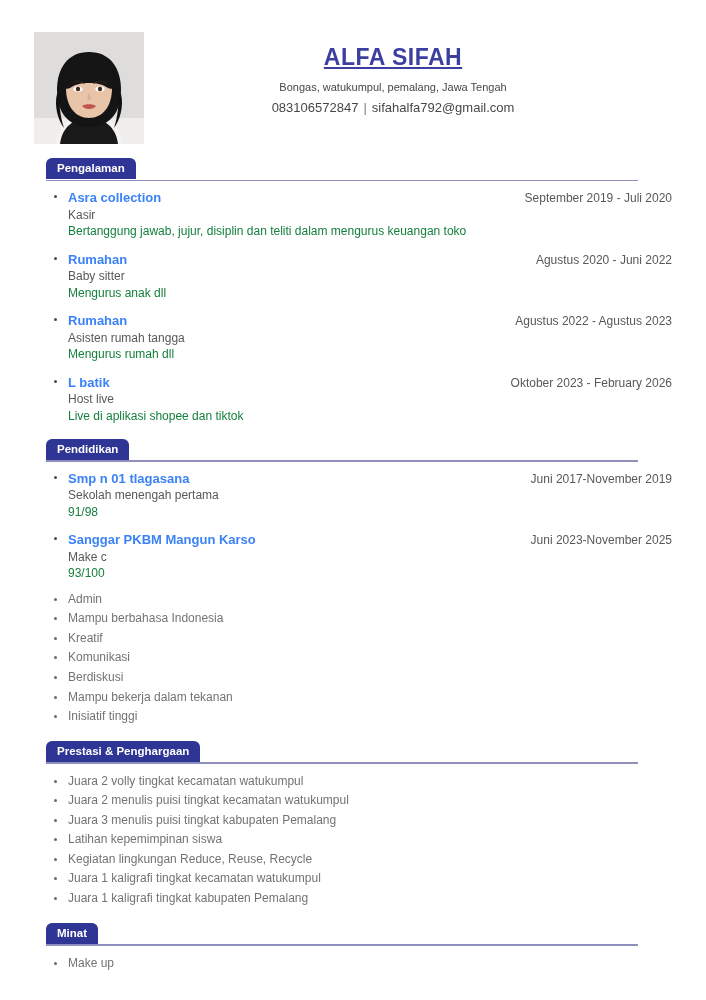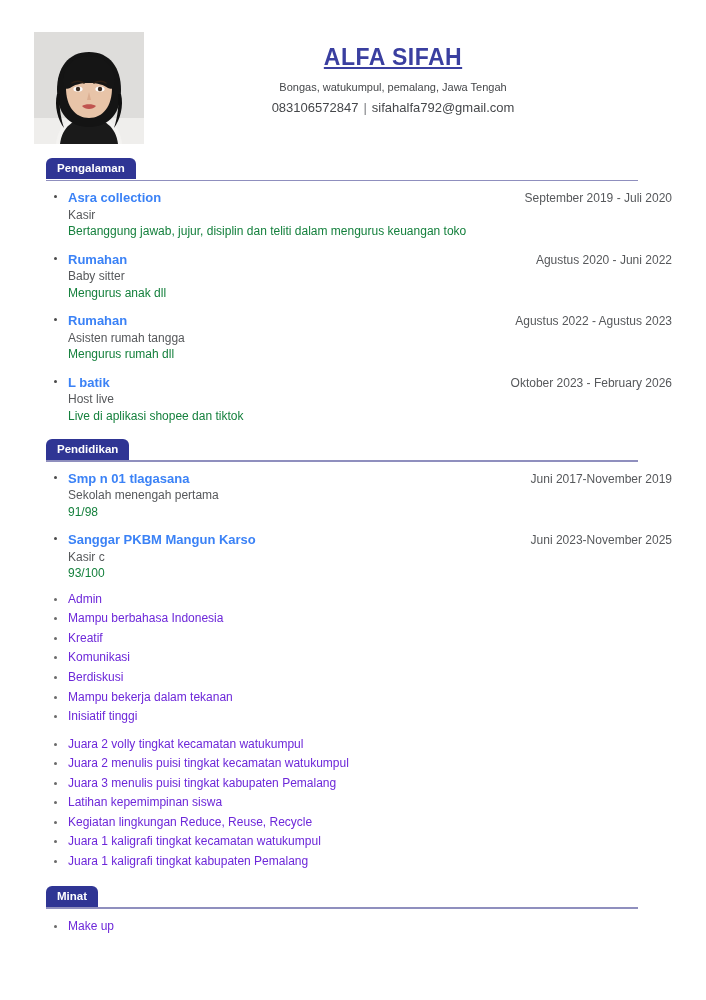--- a/index.html
+++ b/index.html
@@ -145,21 +145,21 @@
     color: #15803d;
     line-height: 1.38;
   }
 
   
   .blist { margin: 0; padding: 0; list-style: none; }
   .blist li {
     position: relative;
     padding-left: 22px;
     font-size: 12px;
-    color: #6d28d9;
+    color: #737373;
     line-height: 1.63;
   }
   .blist li .dot {
     position: absolute;
     left: 8px;
     top: 8px;
     width: 3px;
     height: 3px;
     border-radius: 50%;
     background: #6a6a6a;
@@ -269,21 +269,21 @@
         <div class="entry-role">Sekolah menengah pertama</div>
         <div class="entry-desc">91/98</div>
       </div>
 
       <div class="entry">
         <span class="dot"></span>
         <div class="entry-top">
           <span class="entry-title">Sanggar PKBM Mangun Karso</span>
           <span class="entry-date">Juni 2023-November 2025</span>
         </div>
-        <div class="entry-role">Kasir c</div>
+        <div class="entry-role">Make c</div>
         <div class="entry-desc">93/100</div>
       </div>
 
     </div>
   </div>
 
   <div class="section">
     <div class="section-body">
       <ul class="blist">
         <li><span class="dot"></span><span>Admin</span></li>
@@ -291,20 +291,24 @@
         <li><span class="dot"></span><span>Kreatif</span></li>
         <li><span class="dot"></span><span>Komunikasi</span></li>
         <li><span class="dot"></span><span>Berdiskusi</span></li>
         <li><span class="dot"></span><span>Mampu bekerja dalam tekanan</span></li>
         <li><span class="dot"></span><span>Inisiatif tinggi</span></li>
       </ul>
     </div>
   </div>
 
   <div class="section">
+    <div class="section-head">
+      <span class="badge">Prestasi &amp; Penghargaan</span>
+      <span class="rule"></span>
+    </div>
     <div class="section-body">
       <ul class="blist">
         <li><span class="dot"></span><span>Juara 2 volly tingkat kecamatan watukumpul</span></li>
         <li><span class="dot"></span><span>Juara 2 menulis puisi tingkat kecamatan watukumpul</span></li>
         <li><span class="dot"></span><span>Juara 3 menulis puisi tingkat kabupaten Pemalang</span></li>
         <li><span class="dot"></span><span>Latihan kepemimpinan siswa</span></li>
         <li><span class="dot"></span><span>Kegiatan lingkungan Reduce, Reuse, Recycle</span></li>
         <li><span class="dot"></span><span>Juara 1 kaligrafi tingkat kecamatan watukumpul</span></li>
         <li><span class="dot"></span><span>Juara 1 kaligrafi tingkat kabupaten Pemalang</span></li>
       </ul>

